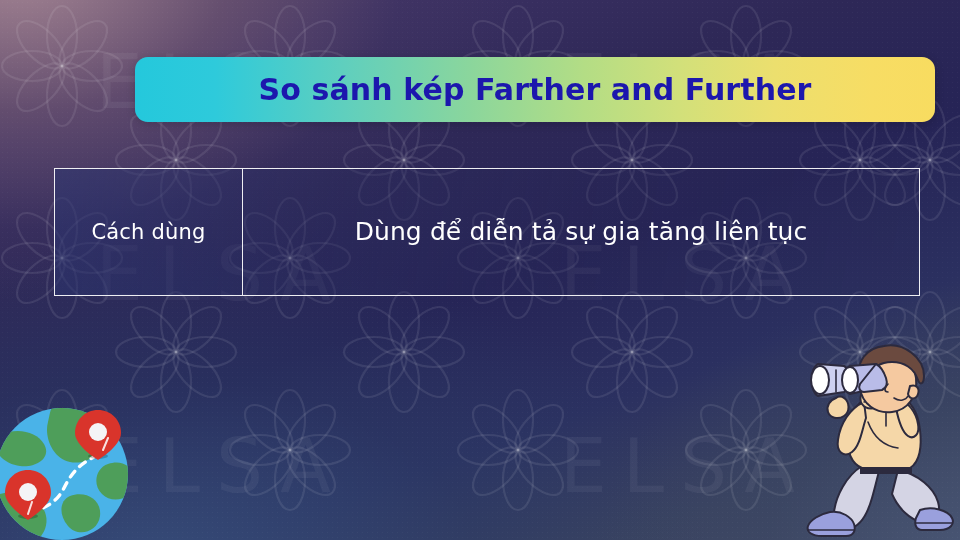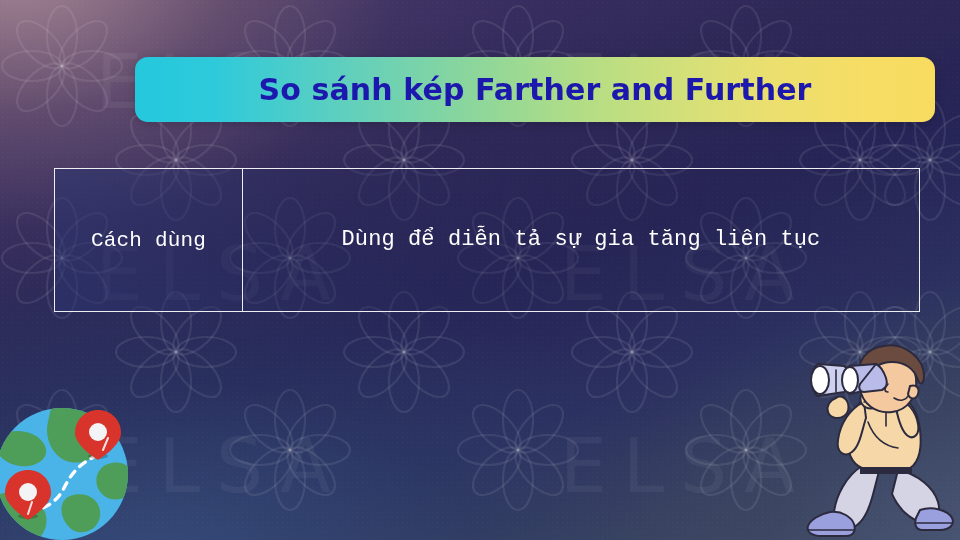--- a/index.html
+++ b/index.html
@@ -47,41 +47,40 @@
     font-weight:bold;
     font-size:30px;
     letter-spacing:0.1px;
     color:#1c17ad;
     white-space:nowrap;
   }
 
   
   #usage-table {
     position:absolute; left:54px; top:168px;
-    width:866px; height:144px;
+    width:866px; height:128px;
     border:1.6px solid rgba(255,255,255,0.92);
     display:flex;
     background:linear-gradient(100deg, rgba(42,52,112,0.55) 0%, rgba(40,44,96,0.34) 30%, rgba(38,38,84,0.20) 62%, rgba(40,38,80,0.14) 100%);
-    font-family:Liberation Mono, monospace;
   }
   #cell-label {
     width:188px; flex:0 0 188px;
     border-right:1.6px solid rgba(255,255,255,0.92);
     display:flex; align-items:center; justify-content:center;
   }
   #cell-label .txt {
     font-size:21px; color:#ffffff; font-weight:400;
     letter-spacing:0.2px;
   }
   #cell-desc {
     flex:1; display:flex; align-items:center; justify-content:center;
     padding:0 18px;
   }
   #cell-desc .txt {
-    font-size:22px; line-height:1.42; color:#ffffff;
+    font-size:25px; line-height:1.42; color:#ffffff;
     text-align:center; font-weight:400; letter-spacing:0.1px;
   }
 
   
   #globe-illustration { position:absolute; left:-8px; top:400px; width:148px; height:148px; }
   #person-illustration { position:absolute; left:806px; top:342px; width:152px; height:198px; }
 </style>
 </head>
 <body>
 

